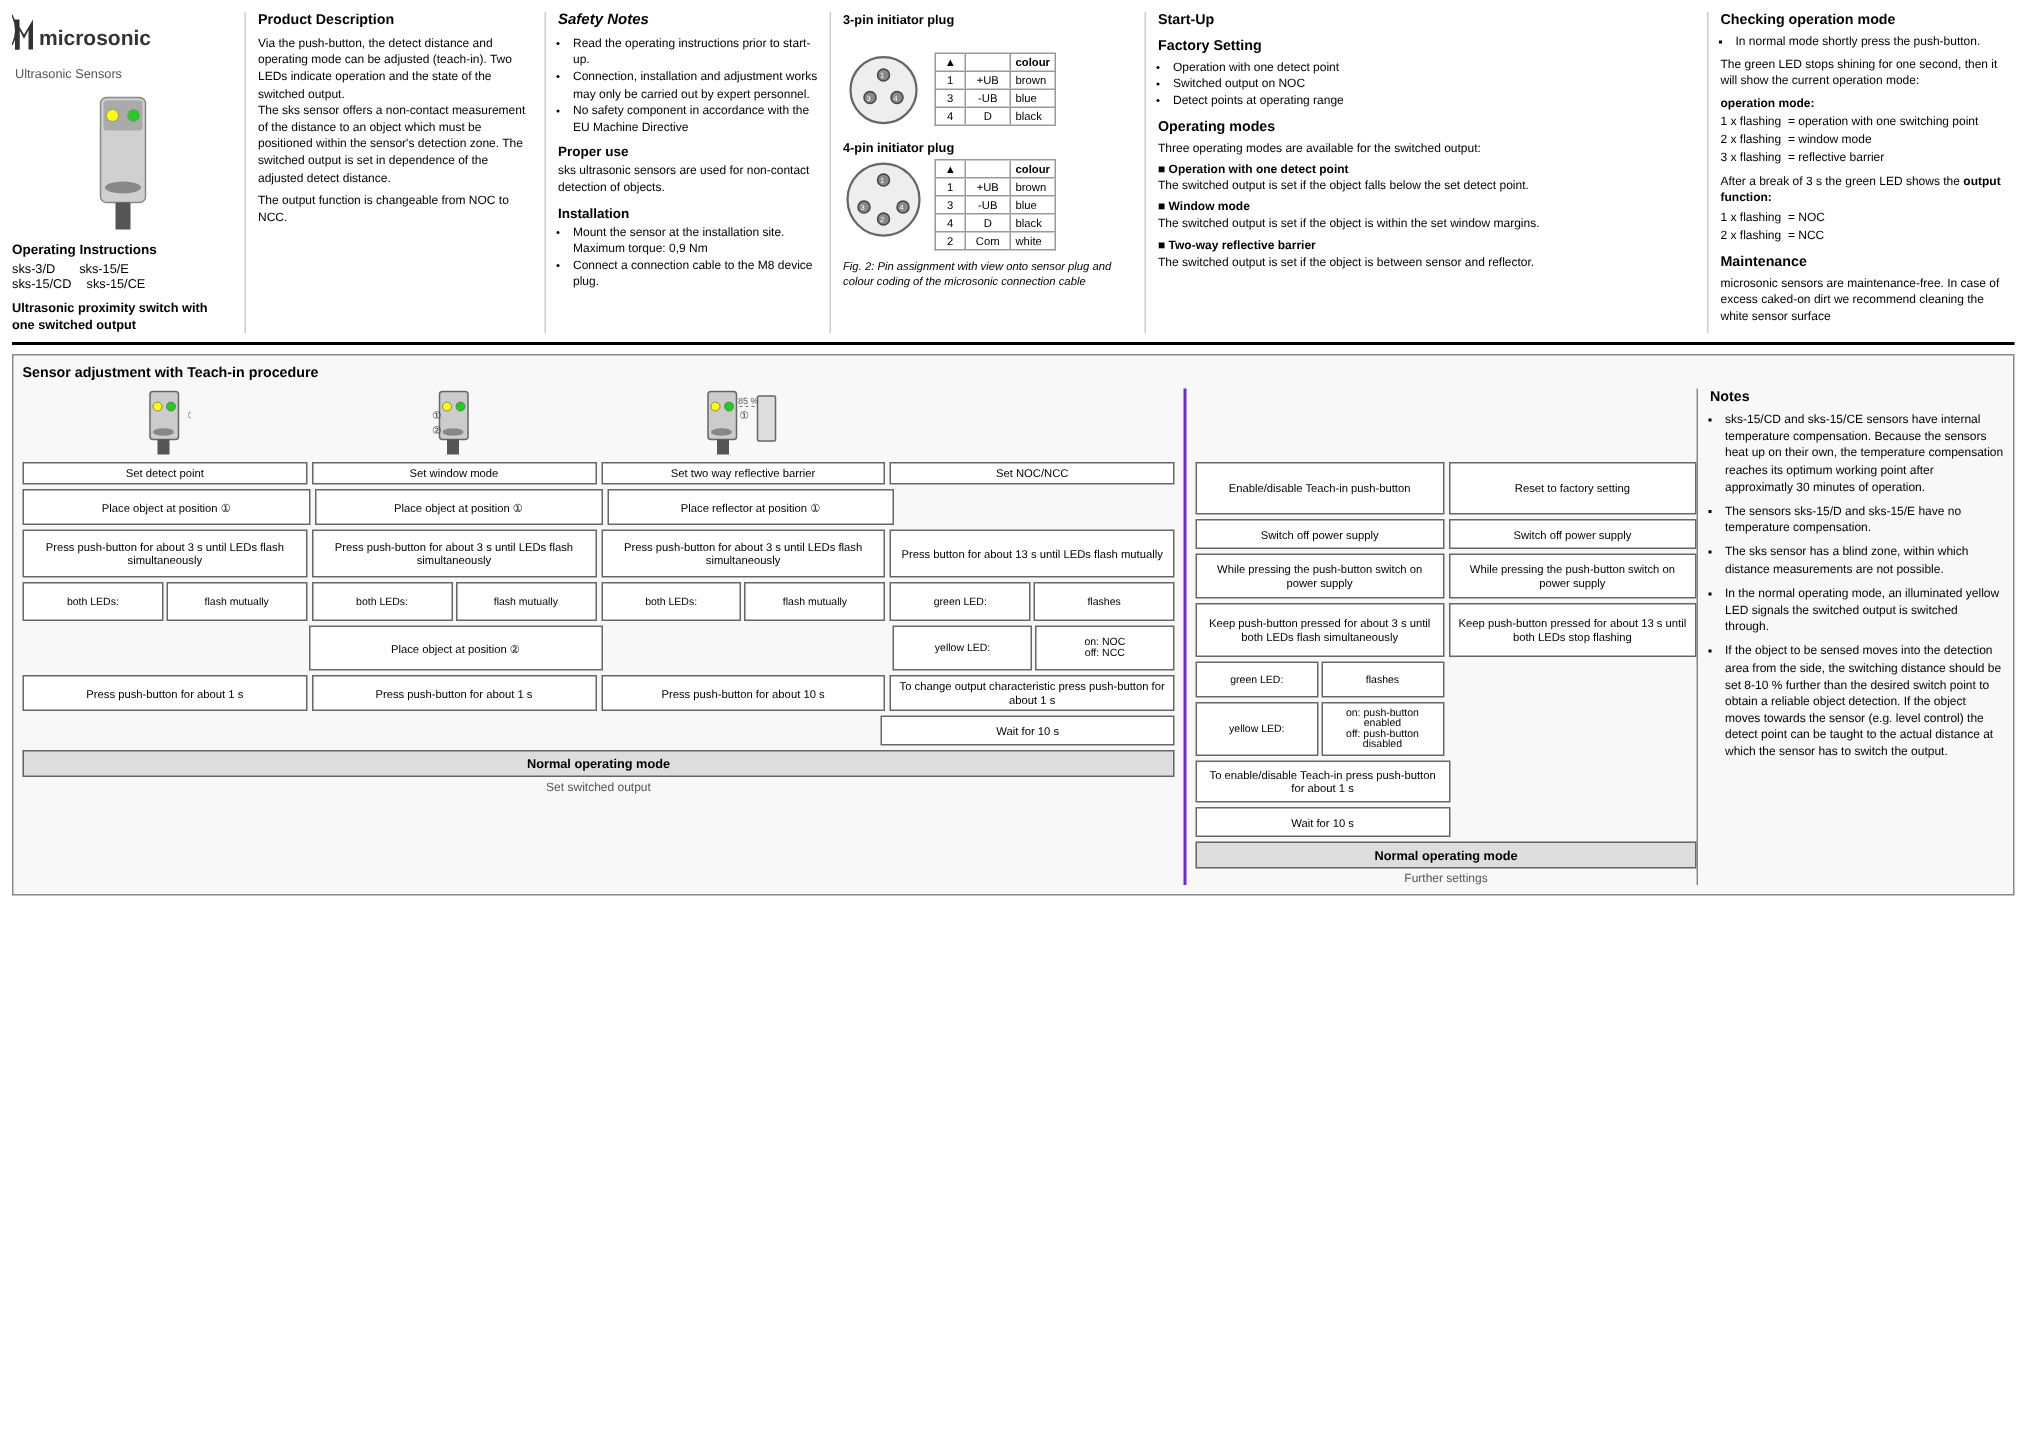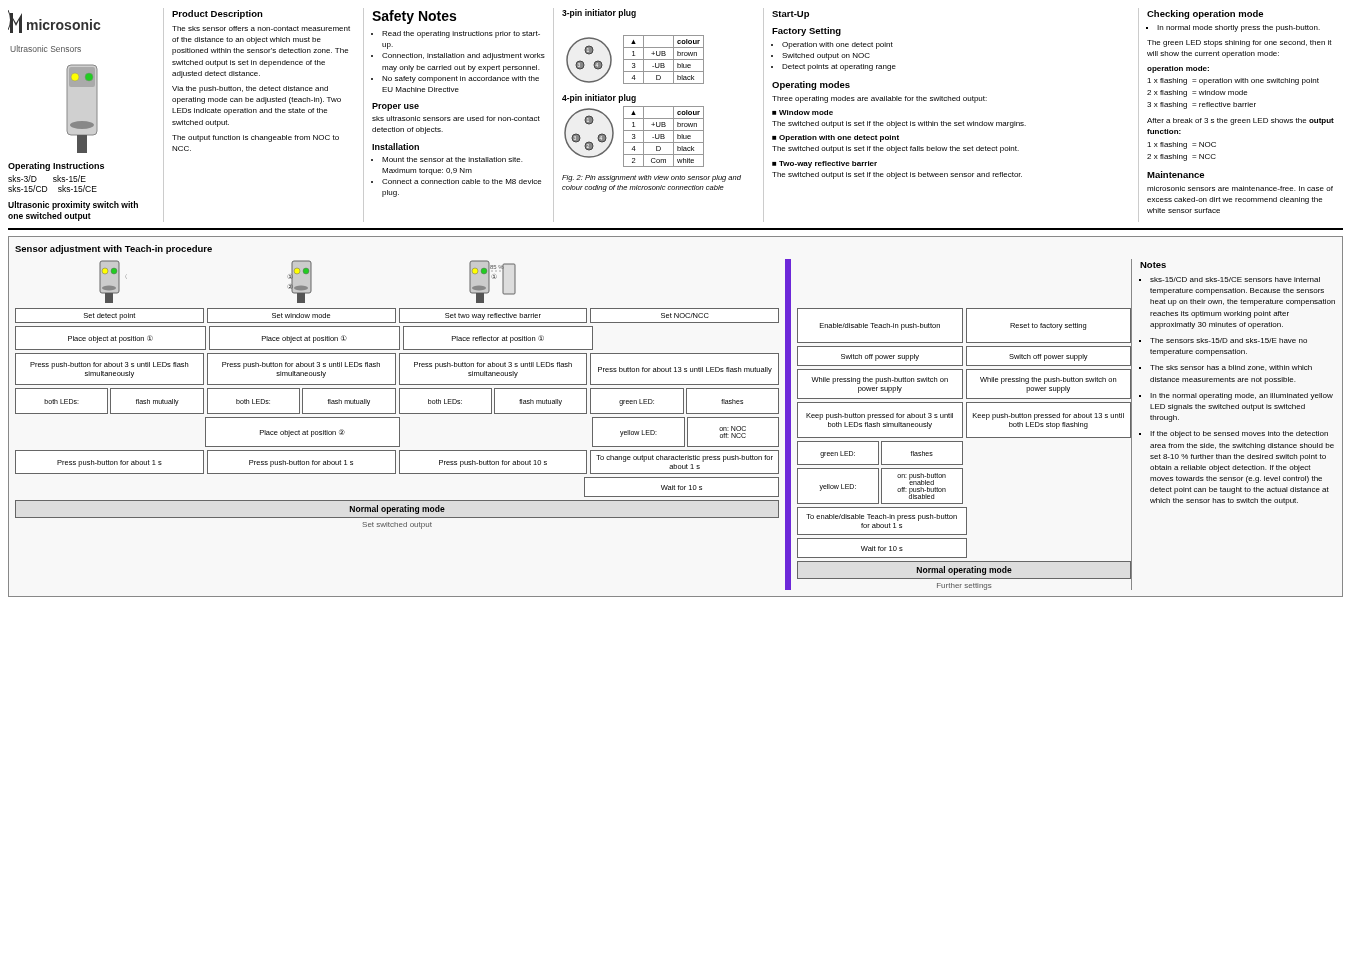--- a/index.html
+++ b/index.html
@@ -53,27 +53,27 @@
         <div style="font-size:8.5px; display:flex; gap:10px;">
           <span>sks-15/CD</span>
           <span>sks-15/CE</span>
         </div>
         <div style="font-weight:bold; font-size:8.5px; margin-top:6px; line-height:1.3;">Ultrasonic proximity switch with one switched output</div>
       </div>
     </div>
 
     <div style="width:200px; flex-shrink:0; padding:0 8px; border-left:1px solid #ccc;">
       <div style="font-weight:bold; font-size:9.5px; margin-bottom:4px;">Product Description</div>
+      <div style="font-size:8px; line-height:1.4; margin-top:4px;">Via the push-button, the detect distance and operating mode can be adjusted (teach-in). Two LEDs indicate operation and the state of the switched output.</div>
       <div style="font-size:8px; line-height:1.4;">The sks sensor offers a non-contact measurement of the distance to an object which must be positioned within the sensor's detection zone. The switched output is set in dependence of the adjusted detect distance.</div>
-      <div style="font-size:8px; line-height:1.4; margin-top:4px;">Via the push-button, the detect distance and operating mode can be adjusted (teach-in). Two LEDs indicate operation and the state of the switched output.</div>
       <div style="font-size:8px; line-height:1.4; margin-top:4px;">The output function is changeable from NOC to NCC.</div>
     </div>
 
     <div style="width:190px; flex-shrink:0; padding:0 8px; border-left:1px solid #ccc;">
-      <div style="font-weight:bold; font-size:14px; margin-bottom:4px;">Safety Notes</div>
+      <div style="font-weight:bold; font-size:10px; margin-bottom:4px;font-style:italic;">Safety Notes</div>
       <ul style="font-size:8px; line-height:1.4; padding-left:10px;">
         <li>Read the operating instructions prior to start-up.</li>
         <li>Connection, installation and adjustment works may only be carried out by expert personnel.</li>
         <li>No safety component in accordance with the EU Machine Directive</li>
       </ul>
       <div style="font-weight:bold; font-size:9px; margin-top:6px; margin-bottom:2px;">Proper use</div>
       <div style="font-size:8px; line-height:1.4;">sks ultrasonic sensors are used for non-contact detection of objects.</div>
       <div style="font-weight:bold; font-size:9px; margin-top:6px; margin-bottom:2px;">Installation</div>
       <ul style="font-size:8px; line-height:1.4; padding-left:10px;">
         <li>Mount the sensor at the installation site. Maximum torque: 0,9 Nm</li>
@@ -170,26 +170,26 @@
       <ul style="font-size:8px; line-height:1.4; padding-left:10px;">
         <li>Operation with one detect point</li>
         <li>Switched output on NOC</li>
         <li>Detect points at operating range</li>
       </ul>
 
       <div style="font-weight:bold; font-size:9.5px; margin-top:6px; margin-bottom:3px;">Operating modes</div>
       <div style="font-size:8px; line-height:1.4;">Three operating modes are available for the switched output:</div>
 
       <div style="font-size:8px; line-height:1.4; margin-top:3px;">
+        <span style="font-weight:bold;">■ </span><span style="font-weight:bold;">Operation with one detect point</span>
+        <div>The switched output is set if the object falls below the set detect point.</div>
+      </div>
+      <div style="font-size:8px; line-height:1.4; margin-top:3px;">
         <span style="font-weight:bold;">■ </span><span style="font-weight:bold;">Window mode</span>
         <div>The switched output is set if the object is within the set window margins.</div>
-      </div>
-      <div style="font-size:8px; line-height:1.4; margin-top:3px;">
-        <span style="font-weight:bold;">■ </span><span style="font-weight:bold;">Operation with one detect point</span>
-        <div>The switched output is set if the object falls below the set detect point.</div>
       </div>
       <div style="font-size:8px; line-height:1.4; margin-top:3px;">
         <span style="font-weight:bold;">■ </span><span style="font-weight:bold;">Two-way reflective barrier</span>
         <div>The switched output is set if the object is between sensor and reflector.</div>
       </div>
     </div>
 
     <div style="width:205px; flex-shrink:0; padding-left:8px; border-left:1px solid #ccc;">
       <div style="font-weight:bold; font-size:9.5px; margin-bottom:3px;">Checking operation mode</div>
       <ul style="font-size:8px; line-height:1.4; padding-left:10px; list-style-type:square;">
@@ -215,21 +215,21 @@
       <div style="font-weight:bold; font-size:9.5px; margin-top:6px; margin-bottom:3px;">Maintenance</div>
       <div style="font-size:8px; line-height:1.4;">microsonic sensors are maintenance-free. In case of excess caked-on dirt we recommend cleaning the white sensor surface</div>
     </div>
   </div>
 
   <div style="border: 1.5px solid #888; margin-top:6px; padding:6px; background:#f8f8f8;">
     <div style="font-weight:bold; font-size:9.5px; margin-bottom:5px;">Sensor adjustment with Teach-in procedure</div>
 
     <div style="display:flex; gap:0;">
 
-      <div style="flex:1; border-right: 6px solid #6d28d9; padding-right:6px;">
+      <div style="flex:1; border-right: 2px solid #6d28d9; padding-right:6px;">
 
         <div style="display:flex; gap:3px; margin-bottom:4px;">
 
           <div style="flex:1; display:flex; flex-direction:column; align-items:center;">
             <svg width="35" height="45" viewBox="0 0 35 45">
               <rect x="8" y="2" width="19" height="32" rx="2" fill="#ccc" stroke="#666" stroke-width="1"></rect>
               <circle cx="13" cy="12" r="3" fill="#ffff00" stroke="#666" stroke-width="0.5"></circle>
               <circle cx="22" cy="12" r="3" fill="#22cc22" stroke="#666" stroke-width="0.5"></circle>
               <ellipse cx="17" cy="29" rx="7" ry="2.5" fill="#888"></ellipse>
               <rect x="13" y="34" width="8" height="10" fill="#555"></rect>

